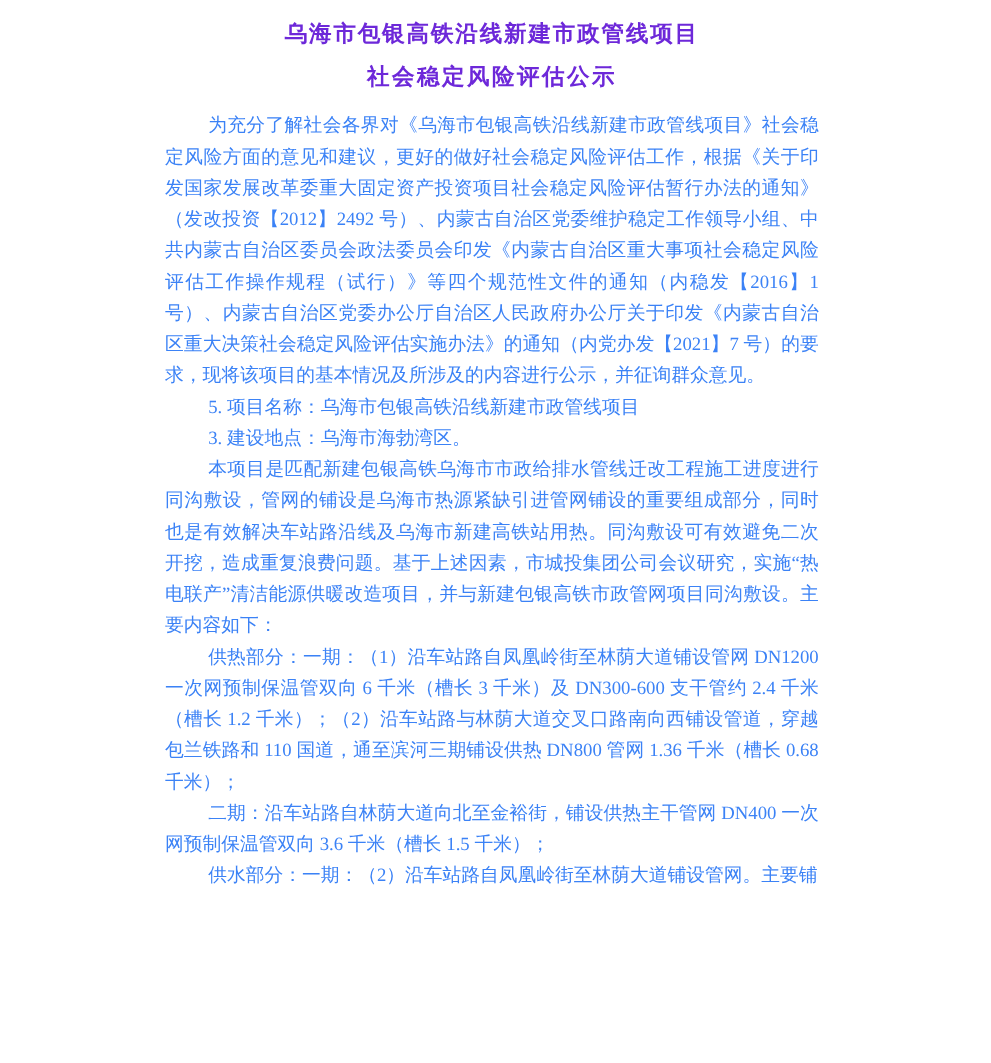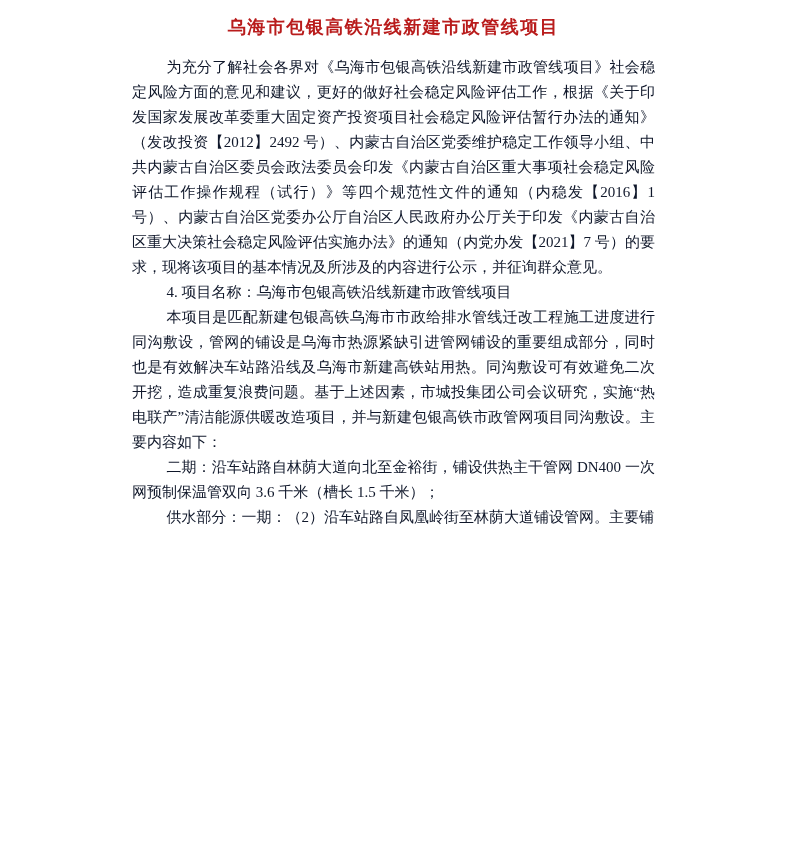--- a/index.html
+++ b/index.html
@@ -24,56 +24,59 @@
     padding: 10px 138px 0 132px;
   }
   .doc-title {
     font-size: 18px;
     font-weight: bold;
     text-align: center;
     letter-spacing: 1.5px;
     line-height: 34px;
     margin: 0;
     text-indent: 0;
-    color: #b91c1c;
+    color: #6d28d9;
   }
   .doc-title.second {
     letter-spacing: 2px;
   }
   .titles {
     margin-bottom: 11px;
   }
   .body-text p {
     font-size: 15px;
     line-height: 25px;
     margin: 0;
     text-align: justify;
     text-justify: inter-character;
     text-indent: 2.3em;
-    color: #0f172a;
+    color: #3b82f6;
   }
 </style>
 </head>
 <body>
 
 <div class="page">
   <div class="content">
 
     <div class="titles">
       <p class="doc-title">乌海市包银高铁沿线新建市政管线项目</p>
+      <p class="doc-title second">社会稳定风险评估公示</p>
     </div>
 
     <div class="body-text">
       <p>为充分了解社会各界对《乌海市包银高铁沿线新建市政管线项目》社会稳定风险方面的意见和建议，更好的做好社会稳定风险评估工作，根据《关于印发国家发展改革委重大固定资产投资项目社会稳定风险评估暂行办法的通知》（发改投资【2012】2492 号）、内蒙古自治区党委维护稳定工作领导小组、中共内蒙古自治区委员会政法委员会印发《内蒙古自治区重大事项社会稳定风险评估工作操作规程（试行）》等四个规范性文件的通知（内稳发【2016】1 号）、内蒙古自治区党委办公厅自治区人民政府办公厅关于印发《内蒙古自治区重大决策社会稳定风险评估实施办法》的通知（内党办发【2021】7 号）的要求，现将该项目的基本情况及所涉及的内容进行公示，并征询群众意见。</p>
 
 
-      <p>4. 项目名称：乌海市包银高铁沿线新建市政管线项目</p>
+      <p>5. 项目名称：乌海市包银高铁沿线新建市政管线项目</p>
+      <p>3. 建设地点：乌海市海勃湾区。</p>
 
       <p>本项目是匹配新建包银高铁乌海市市政给排水管线迁改工程施工进度进行同沟敷设，管网的铺设是乌海市热源紧缺引进管网铺设的重要组成部分，同时也是有效解决车站路沿线及乌海市新建高铁站用热。同沟敷设可有效避免二次开挖，造成重复浪费问题。基于上述因素，市城投集团公司会议研究，实施“热电联产”清洁能源供暖改造项目，并与新建包银高铁市政管网项目同沟敷设。主要内容如下：</p>
 
+      <p>供热部分：一期：（1）沿车站路自凤凰岭街至林荫大道铺设管网 DN1200 一次网预制保温管双向 6 千米（槽长 3 千米）及 DN300-600 支干管约 2.4 千米（槽长 1.2 千米）；（2）沿车站路与林荫大道交叉口路南向西铺设管道，穿越包兰铁路和 110 国道，通至滨河三期铺设供热 DN800 管网 1.36 千米（槽长 0.68 千米）；</p>
 
       <p>二期：沿车站路自林荫大道向北至金裕街，铺设供热主干管网 DN400 一次网预制保温管双向 3.6 千米（槽长 1.5 千米）；</p>
 
       <p>供水部分：一期：（2）沿车站路自凤凰岭街至林荫大道铺设管网。主要铺</p>
     </div>
 
   </div>
 </div>
 
 </body></html>

